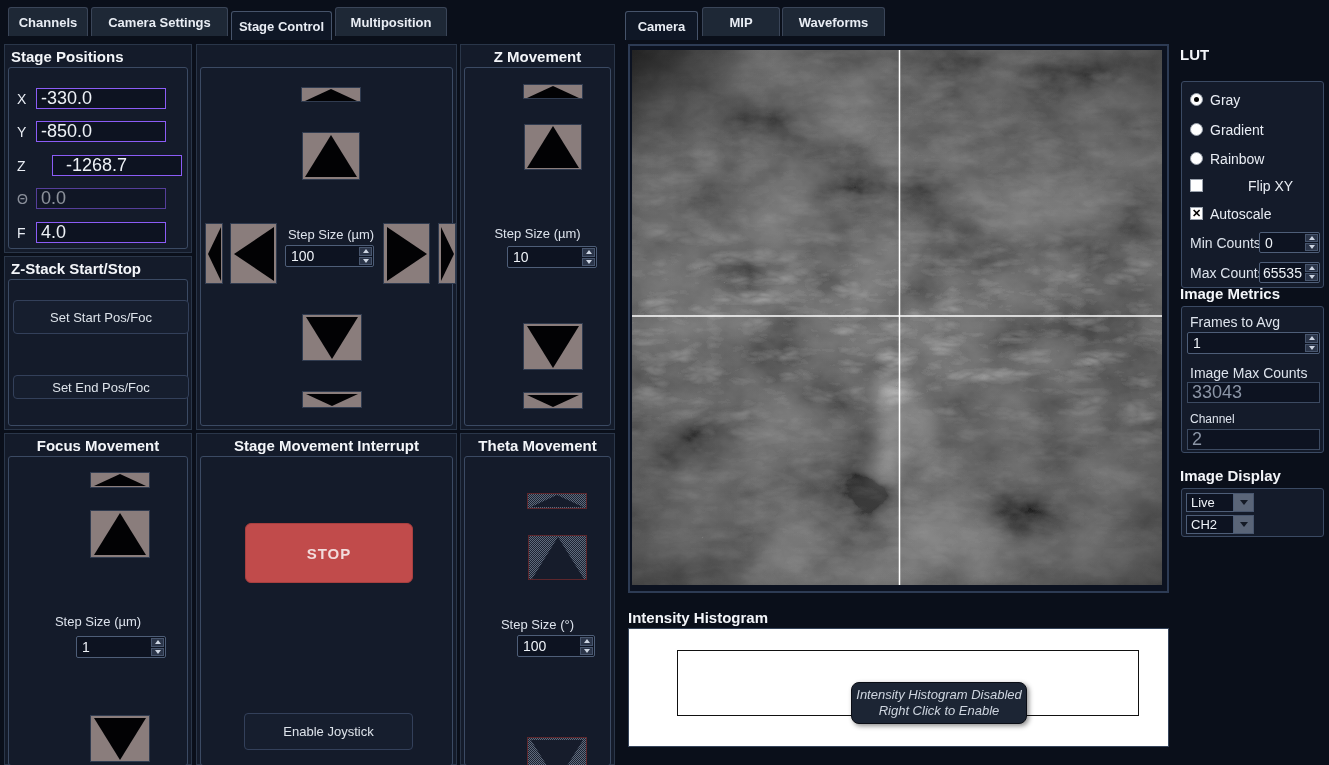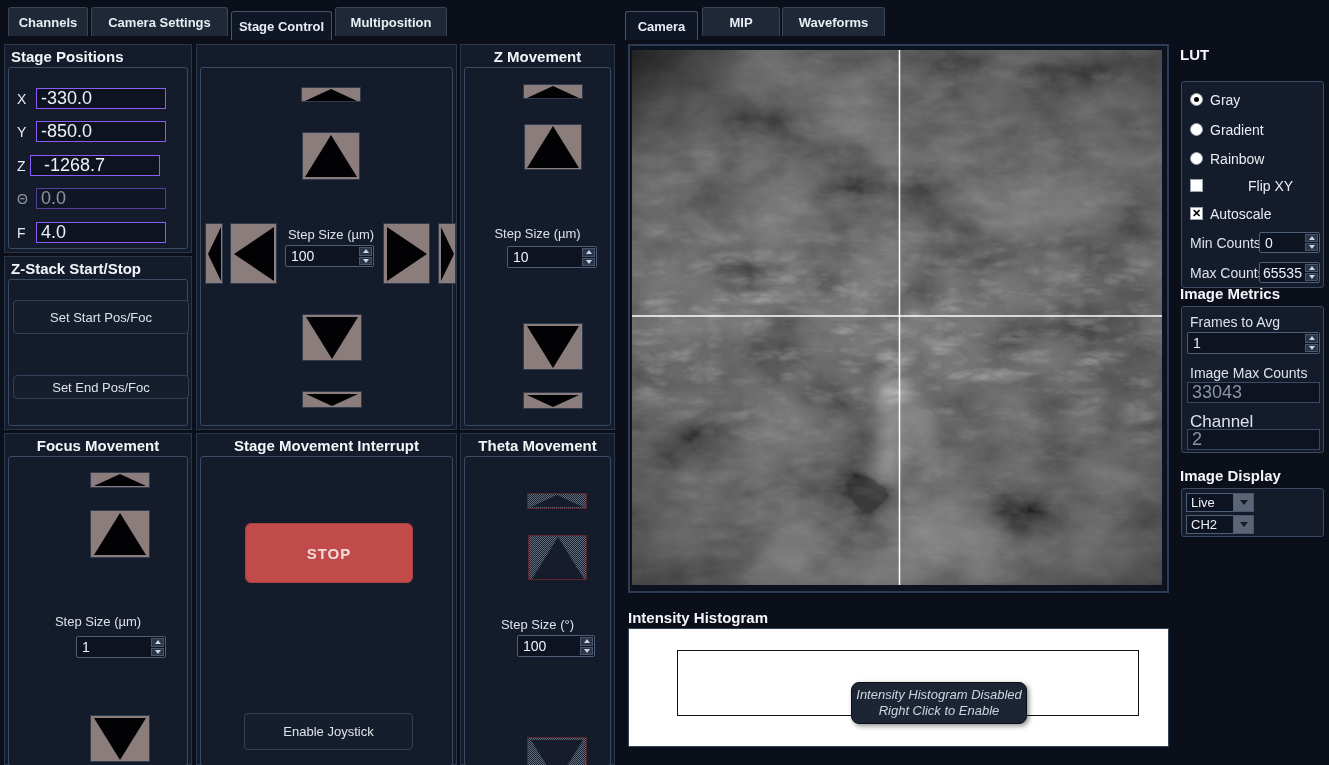--- a/index.html
+++ b/index.html
@@ -128,21 +128,21 @@
     </div>
 
   <div class="panel" style="left:4px;top:44px;width:188px;height:209px;">
     <div class="panel-title left">Stage Positions</div>
     <div class="groupbox" style="left:3px;top:22px;right:3px;bottom:3px;">
       <span class="axis-label" style="left:8px;top:23px;">X</span>
       <input class="field" style="left: 27px; top: 20px; width: 130px; height: 21px;" value="-330.0">
       <span class="axis-label" style="left:8px;top:56px;">Y</span>
       <input class="field" style="left: 27px; top: 53px; width: 130px; height: 21px;" value="-850.0">
       <span class="axis-label" style="left:8px;top:90px;">Z</span>
-      <input class="field" style="left: 21px; top: 87px; width: 130px; height: 21px; padding-left: 13px;" value="-1268.7">
+      <input class="field" style="left: 43px; top: 87px; width: 130px; height: 21px; padding-left: 13px;" value="-1268.7">
       <span class="axis-label row-disabled" style="left:8px;top:123px;">Θ</span>
       <input class="field row-disabled" style="left: 27px; top: 120px; width: 130px; height: 21px;" value="0.0">
       <span class="axis-label" style="left:8px;top:157px;">F</span>
       <input class="field" style="left: 27px; top: 154px; width: 130px; height: 21px;" value="4.0">
     </div>
   </div>
 
   <div class="panel" style="left:4px;top:256px;width:188px;height:174px;">
     <div class="panel-title left">Z-Stack Start/Stop</div>
     <div class="groupbox" style="left:3px;top:22px;right:3px;bottom:3px;">
@@ -419,21 +419,21 @@
         <span class="spin-btn">
             <span class="t-up"></span>
           </span>
         <span class="spin-btn">
             <span class="t-down"></span>
           </span>
       </span>
     </div>
     <div class="mini-label" style="left:8px;top:58px;font-size:14px;">Image Max Counts</div>
     <input class="field dim" style="left: 5px; top: 75px; width: 133px; height: 21px;" readonly="" value="33043">
-    <div class="mini-label" style="left:8px;top:105px;font-size:17px;">Channel</div>
+    <div class="mini-label" style="left:8px;top:105px;font-size:12px;">Channel</div>
     <input class="field dim" style="left: 5px; top: 122px; width: 133px; height: 21px;" readonly="" value="2">
   </div>
 
   <div class="sec-title" style="left:1180px;top:467px;">Image Display</div>
   <div class="groupbox" style="left:1181px;top:488px;width:143px;height:49px;">
     <div class="combo" style="left:4px;top:4px;">
       <div class="combo-text">Live</div>
       <div class="combo-btn">
           <span class="t-down-dark"></span>
         </div>

